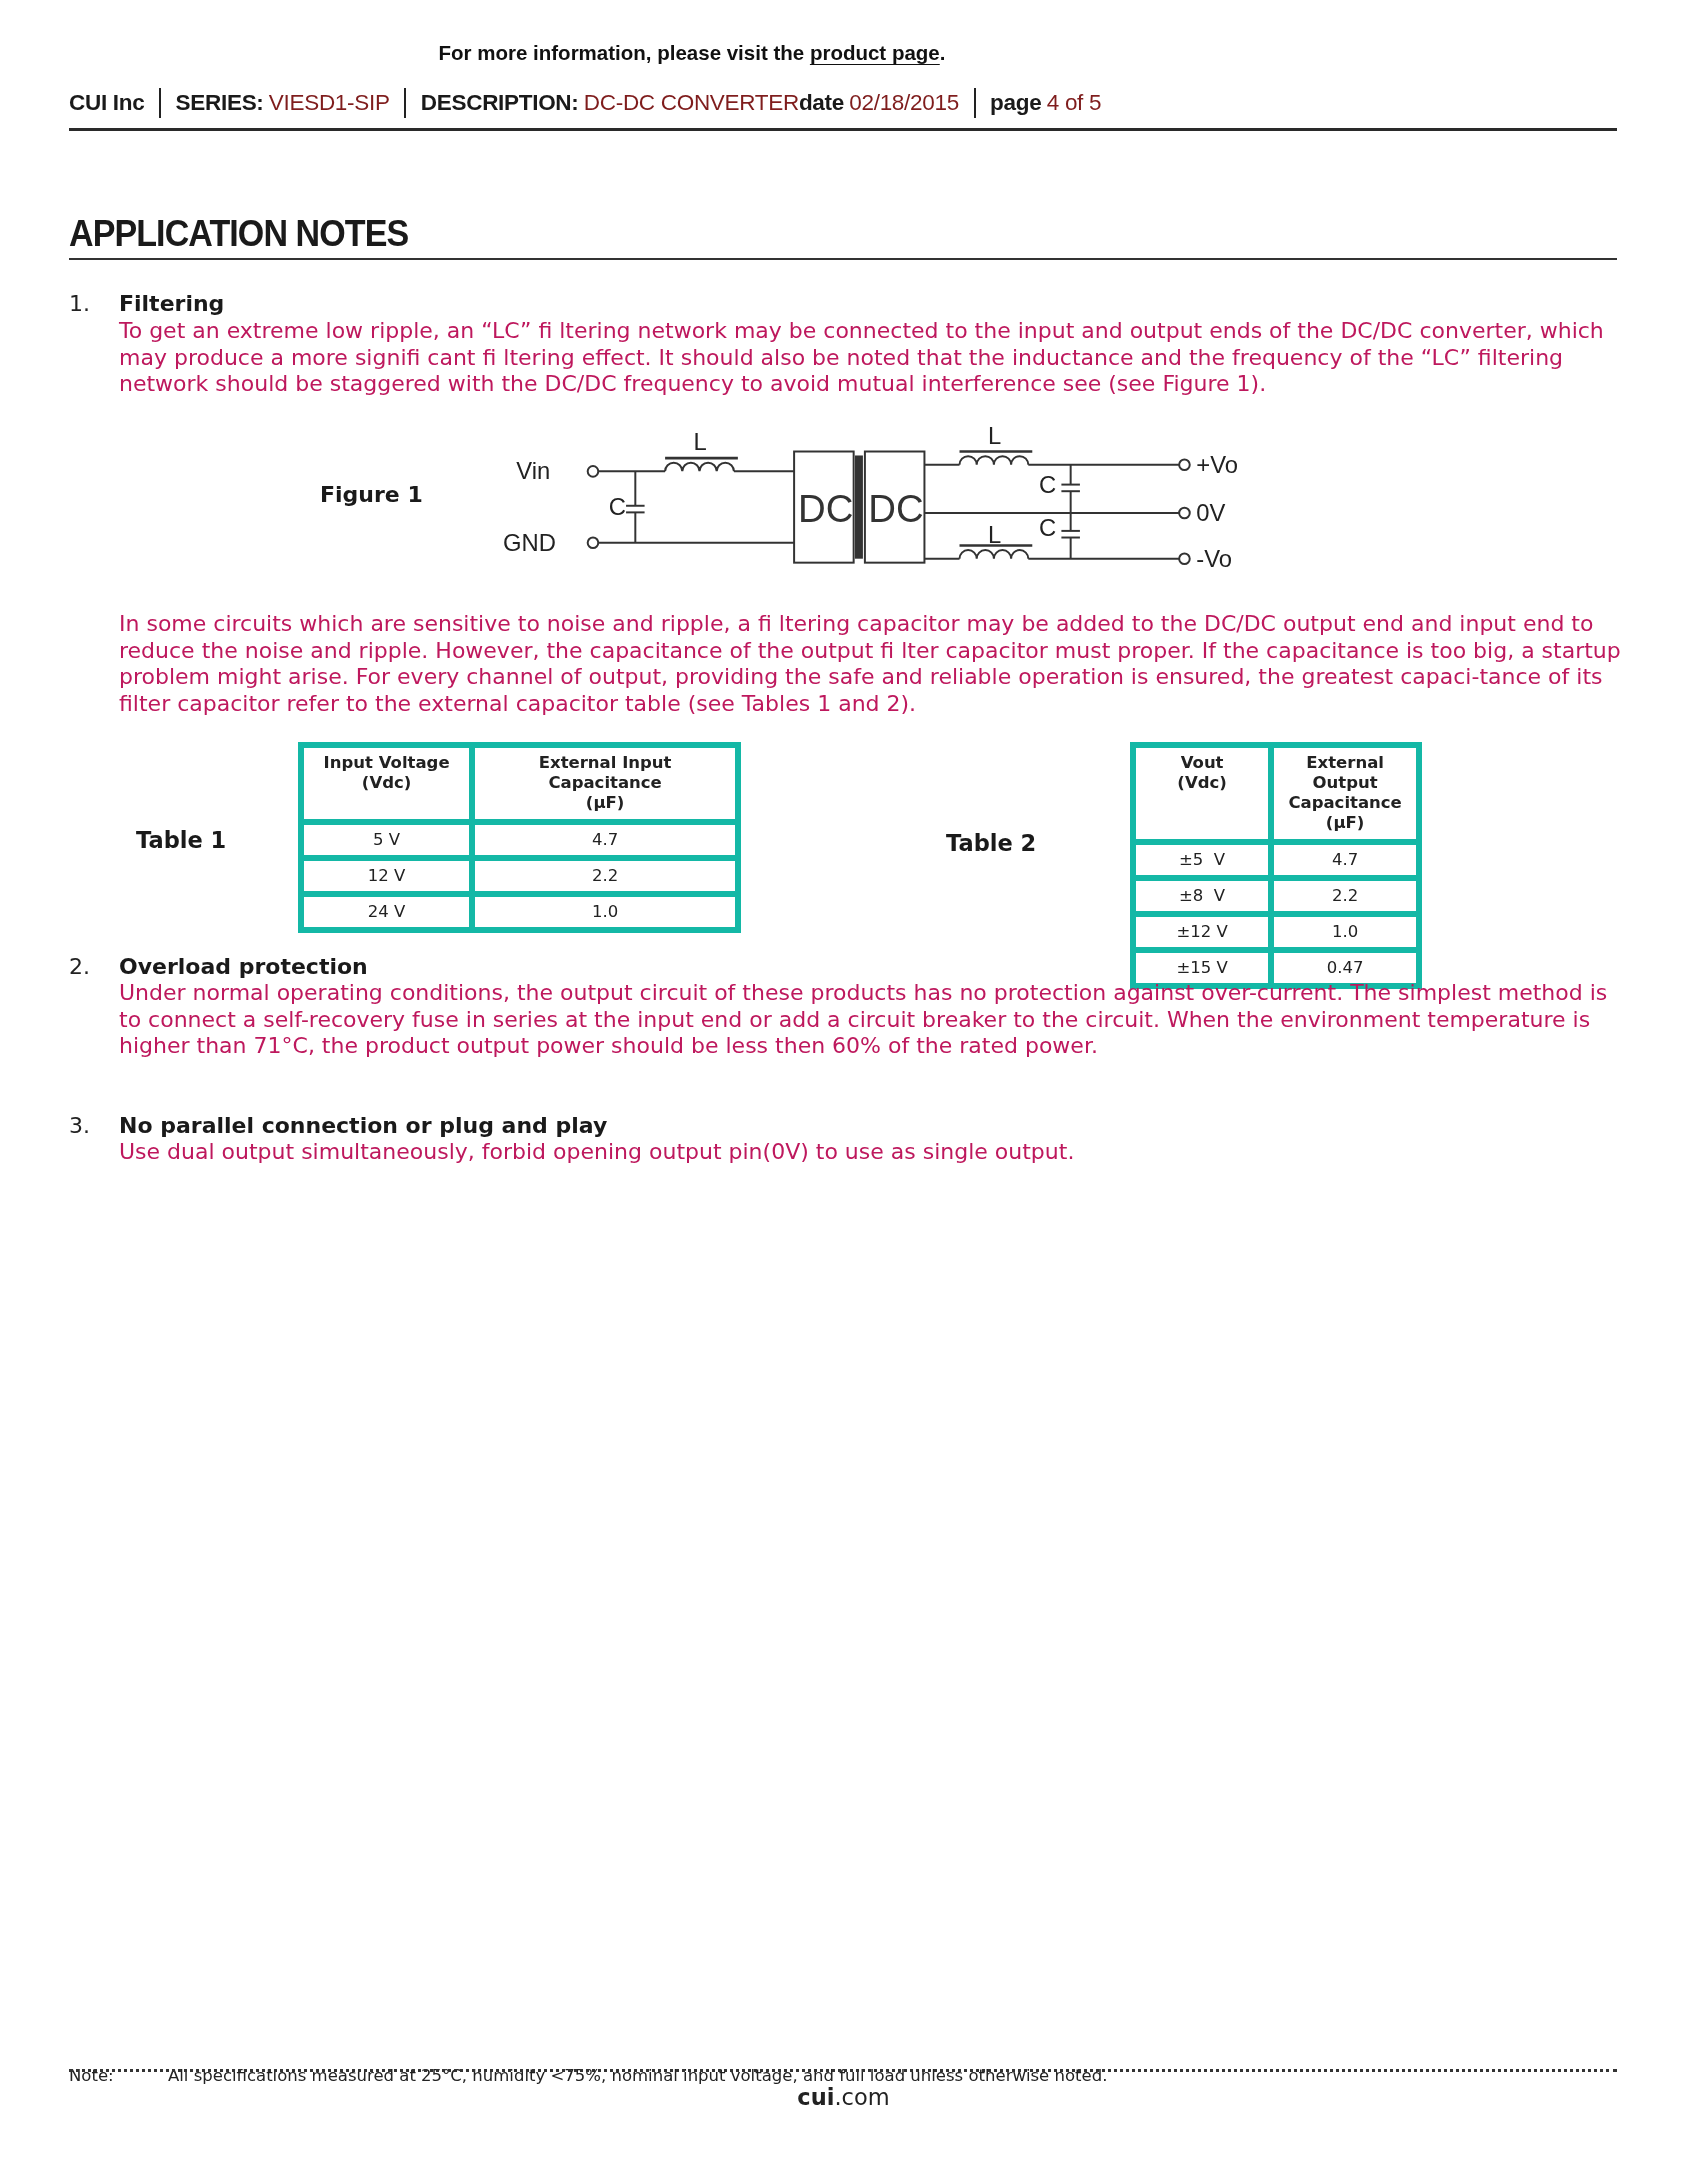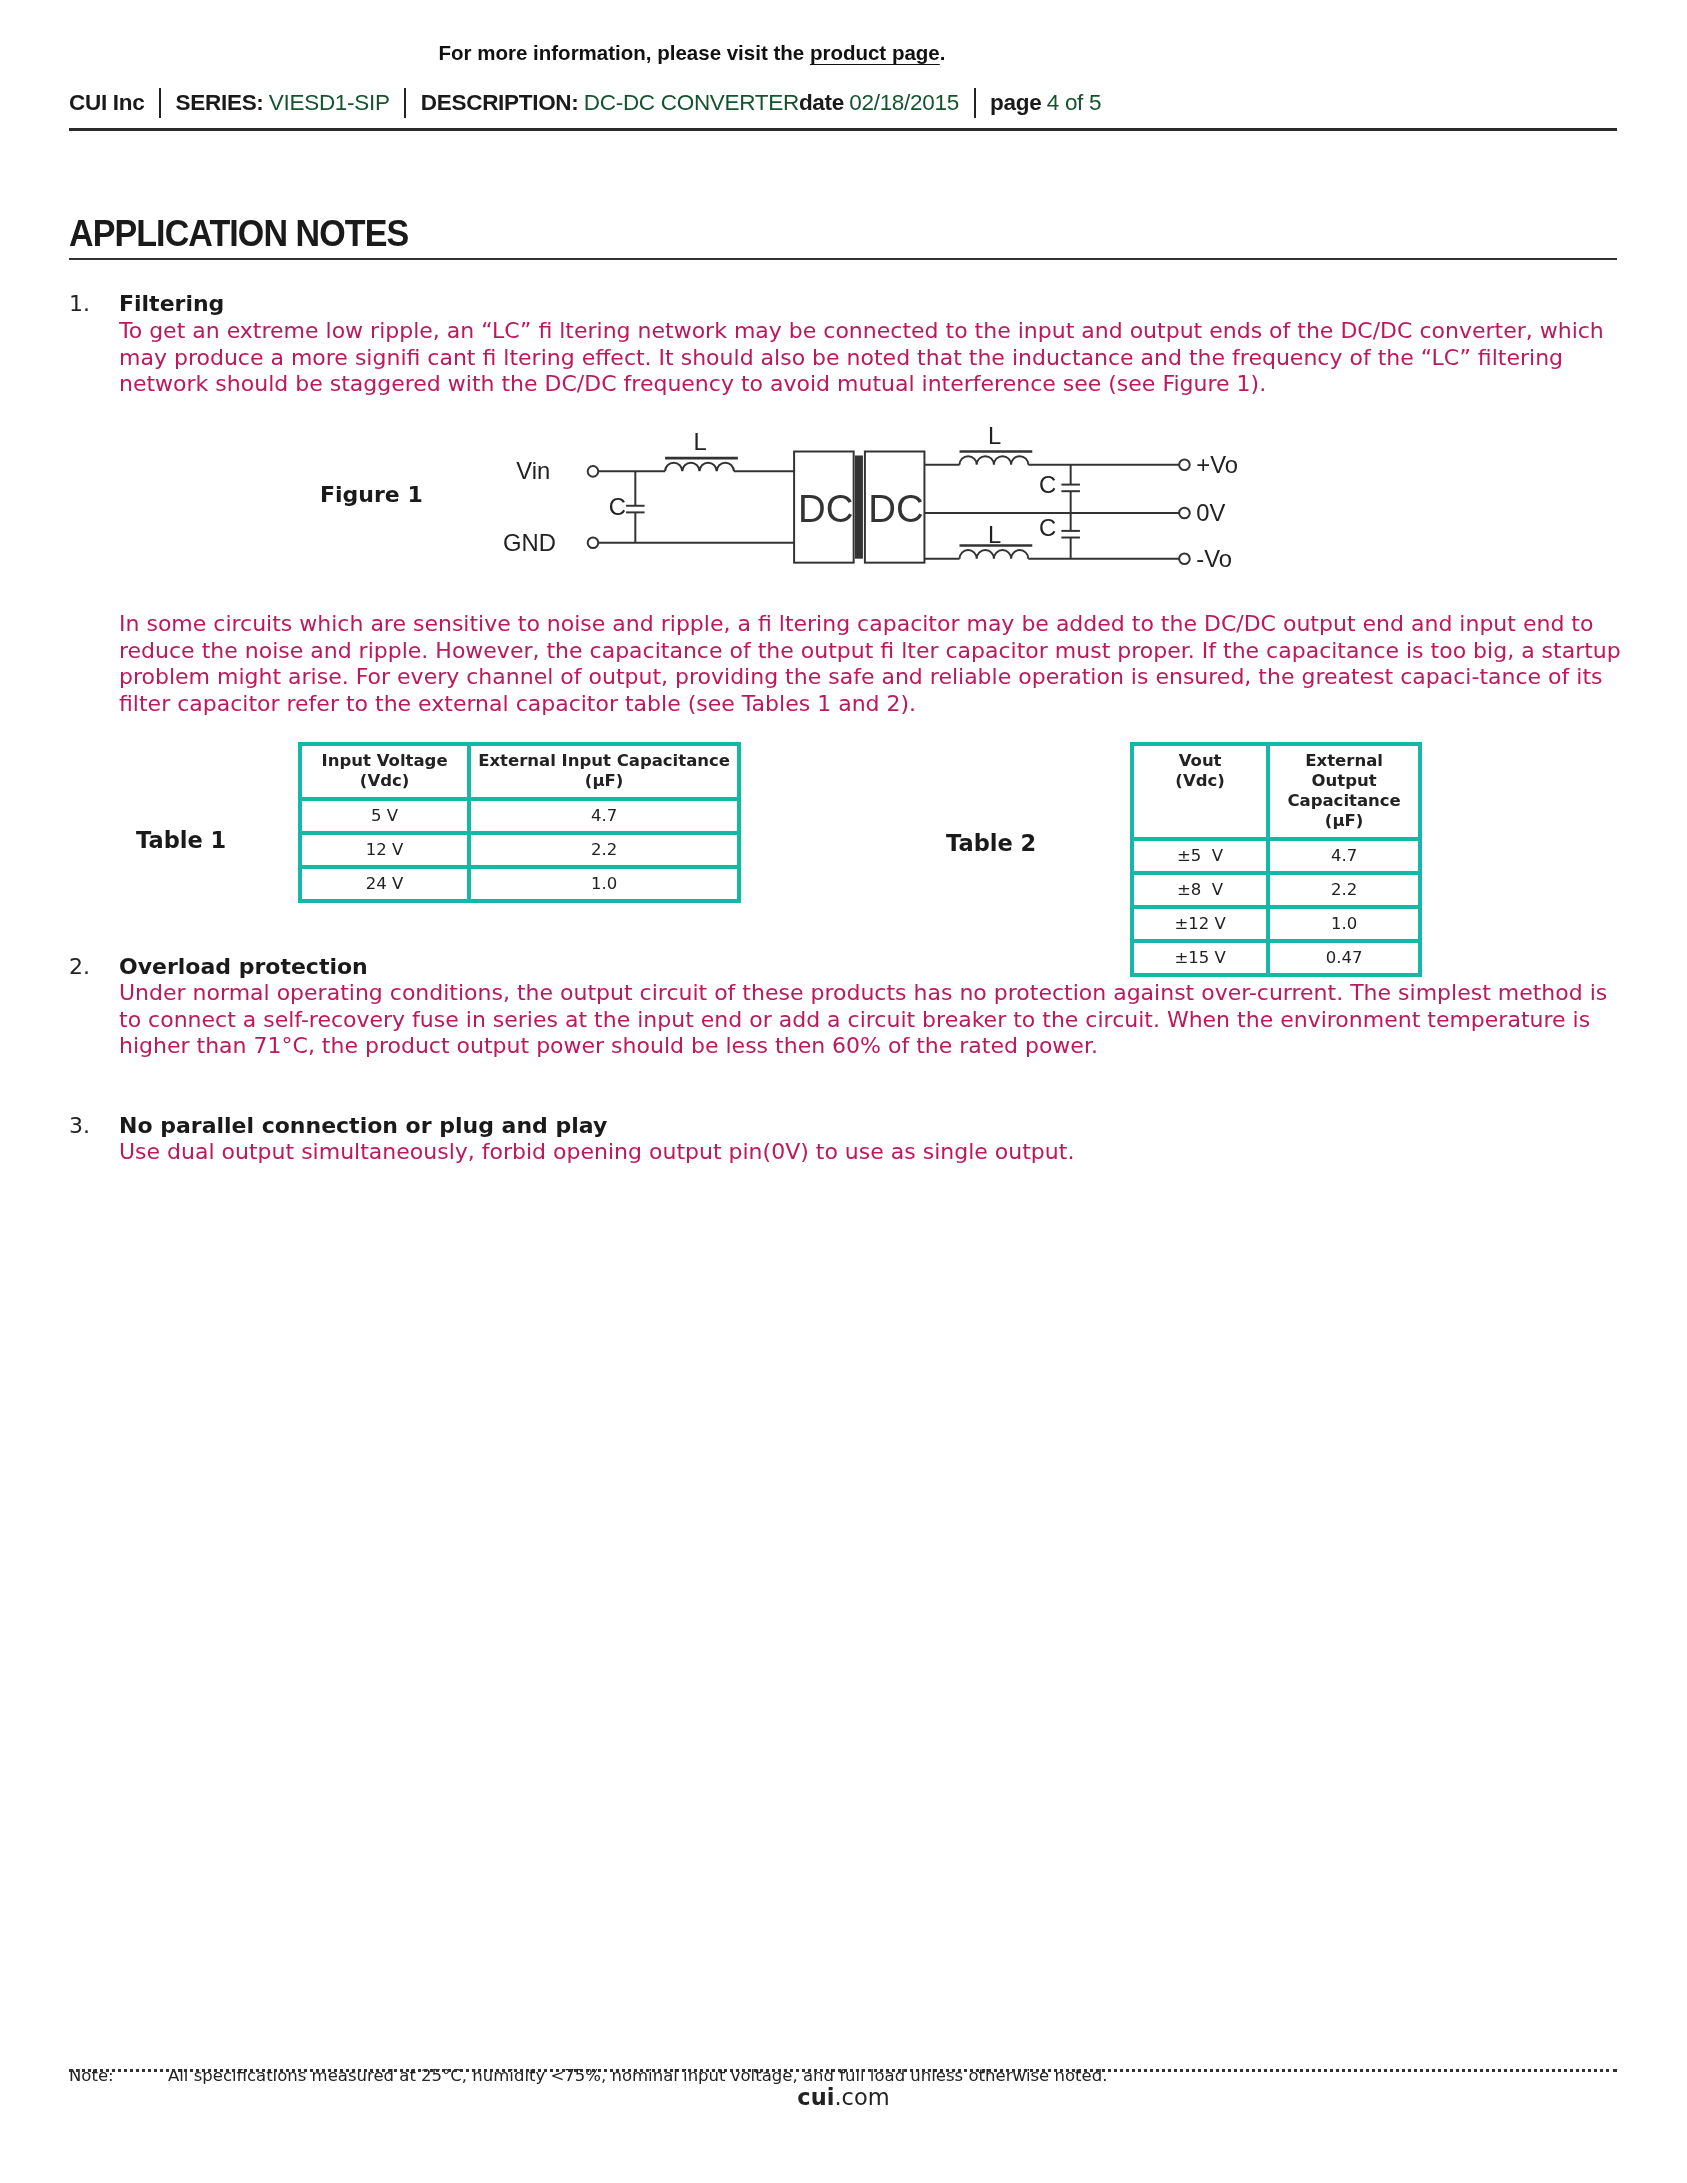--- a/index.html
+++ b/index.html
@@ -3,34 +3,34 @@
 <meta charset="utf-8">
 <style>
   html, body { margin: 0; padding: 0; background: #ffffff; }
   body { width: 1687px; height: 2183px; position: relative; color: #1a1a1a; overflow: hidden; }
   .abs { position: absolute; }
   .moreinfo { top: 41px; left: 0; width: 1384px; text-align: center; font-family: "Liberation Sans", sans-serif; font-size: 20.5px; color: #111; font-weight: bold; }
   .moreinfo a { color: #111; text-decoration: underline; text-underline-offset: 4px; text-decoration-thickness: 1.3px; }
   .hdr { top: 86px; left: 69px; width: 1548px; height: 33px; font-family: "Liberation Sans", sans-serif; font-size: 22.5px; display: flex; align-items: center; justify-content: flex-start; letter-spacing: -0.3px; }
   .hdr .grp { display: flex; align-items: center; }
   .hdr b { font-weight: 700; color: #1a1a1a; }
-  .hdr .thin { font-weight: 400; color: #14532d; margin-left: 5.3px; }
+  .hdr .thin { font-weight: 400; color: #7f1d1d; margin-left: 5.3px; }
   .hdr .sep { display: inline-block; width: 2px; height: 30px; background: #222; margin: 0 14.6px; }
   .hdr-rule { top: 128px; left: 69px; width: 1548px; height: 2.6px; background: #2a2a2a; }
   .section-title { top: 213px; left: 69px; font-family: "Liberation Sans", sans-serif; font-weight: 700; font-size: 37px; letter-spacing: -1px; color: #1a1a1a; transform: scaleX(0.92); transform-origin: left; }
   .section-rule { top: 258px; left: 69px; width: 1548px; height: 2px; background: #333; }
   .body-text { font-family: "DejaVu Sans", sans-serif; font-size: 22px; line-height: 26.5px; color: #be185d; }
   .item-num { left: 69px; font-family: "DejaVu Sans", sans-serif; font-size: 22px; color: #222; }
   .item-title { left: 119px; font-family: "DejaVu Sans", sans-serif; font-weight: 700; font-size: 22px; color: #1a1a1a; }
   .para { left: 119px; width: 1502px; }
   .fig-label { top: 482px; left: 320px; font-family: "DejaVu Sans", sans-serif; font-weight: 700; font-size: 22px; }
   .schem { top: 417px; left: 503px; width: 741px; height: 159px; }
   .tbl-label { font-family: "DejaVu Sans", sans-serif; font-weight: 700; font-size: 22.5px; }
   table.dt { position: absolute; border-collapse: collapse; font-family: "DejaVu Sans", sans-serif; font-size: 16.5px; color: #222; }
-  table.dt th, table.dt td { border: 4px solid #14b8a6; text-align: center; padding: 0 6.6px; }
+  table.dt th, table.dt td { border: 6px solid #14b8a6; text-align: center; padding: 0 6.6px; }
   table.dt th { font-weight: 700; line-height: 20px; padding-top: 5.3px; padding-bottom: 5.3px; vertical-align: top; }
   table.dt td { height: 30px; }
   .note { top: 2038px; left: 69px; font-family: "DejaVu Sans", sans-serif; font-size: 16.5px; color: #222; }
   .note .lbl { display: inline-block; width: 99px; margin-top: 28px; }
   .foot-rule { top: 2069px; left: 69px; width: 1548px; height: 0; border-top: 3.3px dotted #333; }
   .foot-site { top: 2084px; left: 0; width: 1687px; text-align: center; font-family: "DejaVu Sans", sans-serif; font-size: 22.5px; color: #222; }
   .foot-site b { font-weight: 700; }
 </style>
 </head>
 <body>

